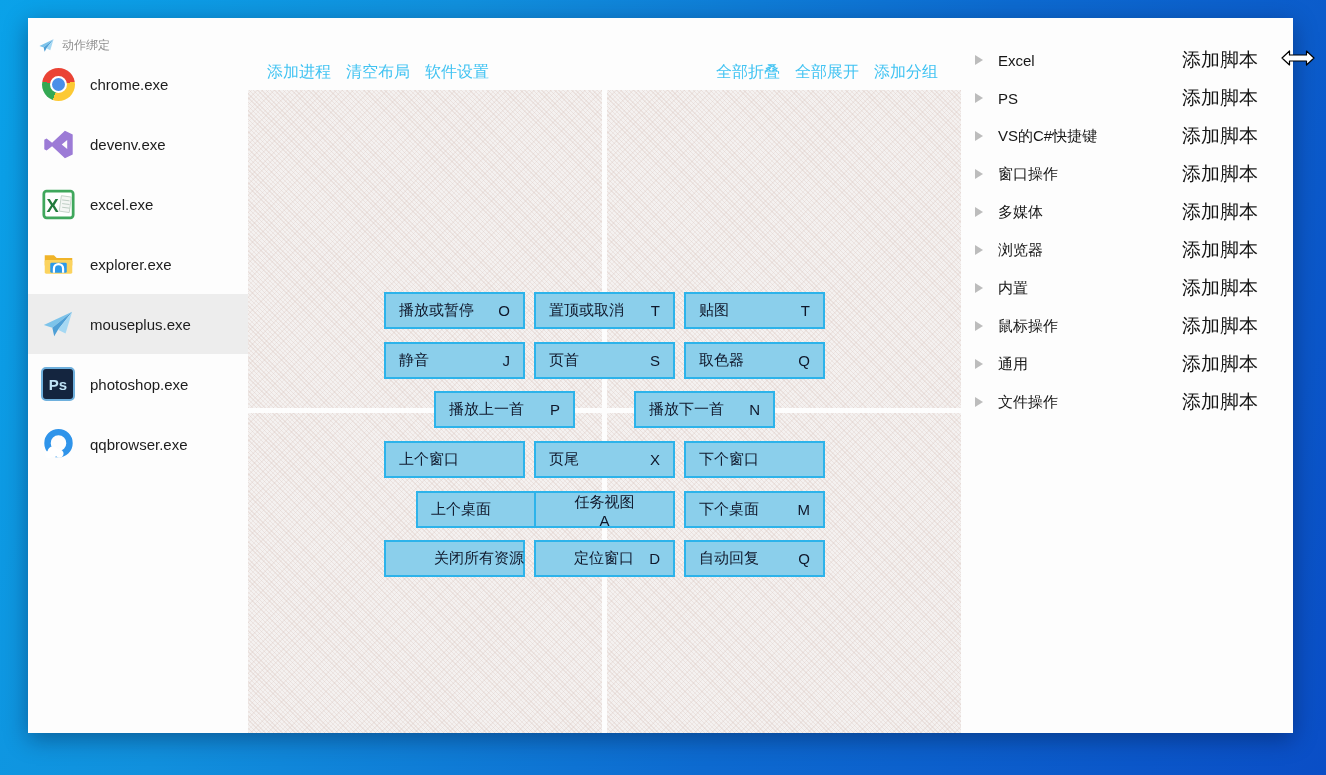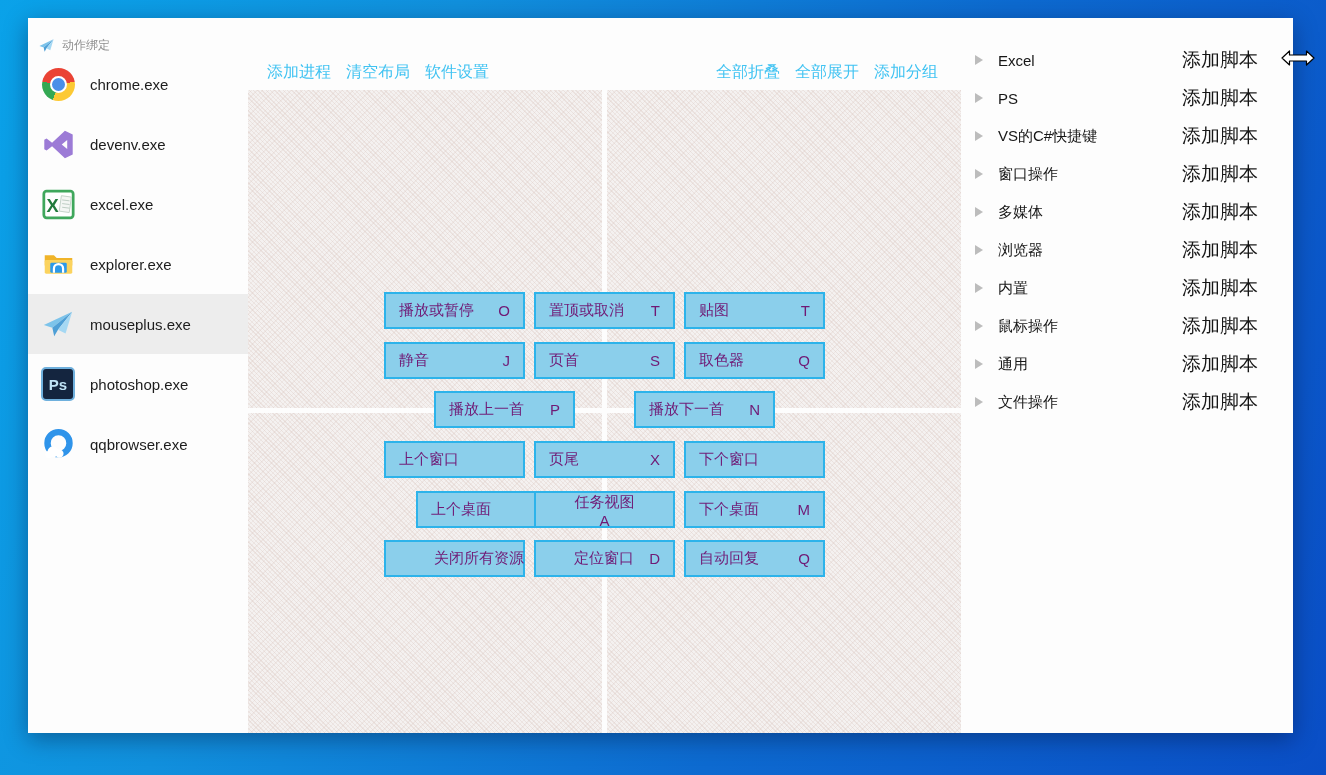--- a/index.html
+++ b/index.html
@@ -50,21 +50,21 @@
   .content{position:absolute;left:0;top:36px;width:713px;height:643px;}
   .quad{position:absolute;background-color:#f4f1f0;
     background-image:
       repeating-linear-gradient(45deg,rgba(214,192,184,.30) 0 1px,transparent 1px 3px),
       repeating-linear-gradient(-45deg,rgba(214,192,184,.22) 0 1px,transparent 1px 4px);}
   .q-tl{left:0;top:0;width:354px;height:318px;}
   .q-tr{left:359px;top:0;width:354px;height:318px;}
   .q-bl{left:0;top:323px;width:354px;height:320px;}
   .q-br{left:359px;top:323px;width:354px;height:320px;}
   .abtn{position:absolute;width:141px;height:37px;box-sizing:border-box;
-    background:#8bcfeb;border:2px solid #2db3ea;color:#701a75;
+    background:#8bcfeb;border:2px solid #2db3ea;color:#0f172a;
     display:flex;align-items:center;justify-content:space-between;
     padding:0 13px;font-size:15px;cursor:pointer;white-space:nowrap;}
   .abtn .k{min-width:10px;text-align:right;}
   
   .rpanel{position:absolute;right:0;top:0;bottom:0;width:332px;background:#fdfdfd;
     padding-top:23px;box-sizing:border-box;}
   .grow{height:38px;display:flex;align-items:center;padding:0 35px 0 14px;box-sizing:border-box;}
   .tri{width:0;height:0;border-left:8px solid #bcbcbc;border-top:5px solid transparent;
     border-bottom:5px solid transparent;margin-right:15px;flex:0 0 auto;cursor:pointer;}
   .gname{flex:1;font-size:15px;color:#161616;}

